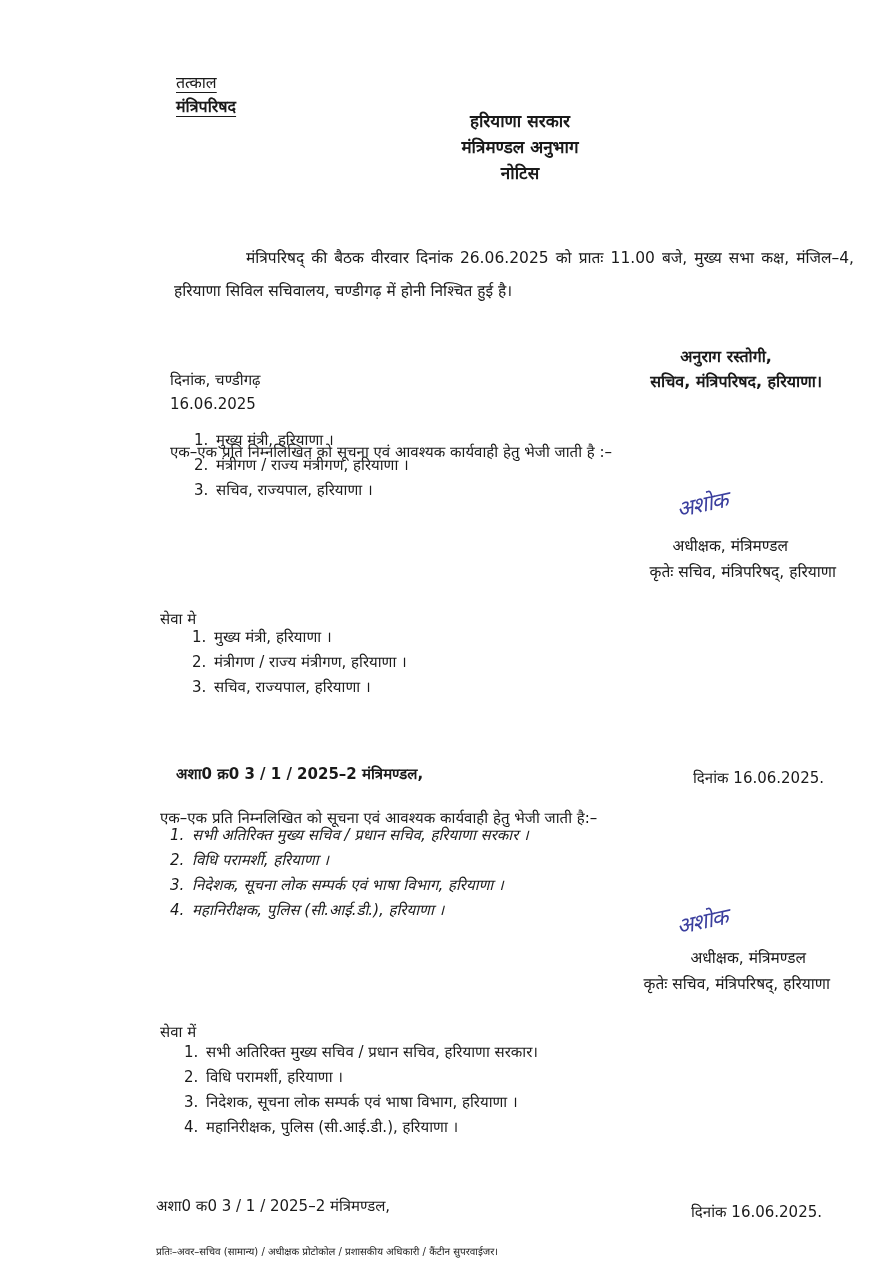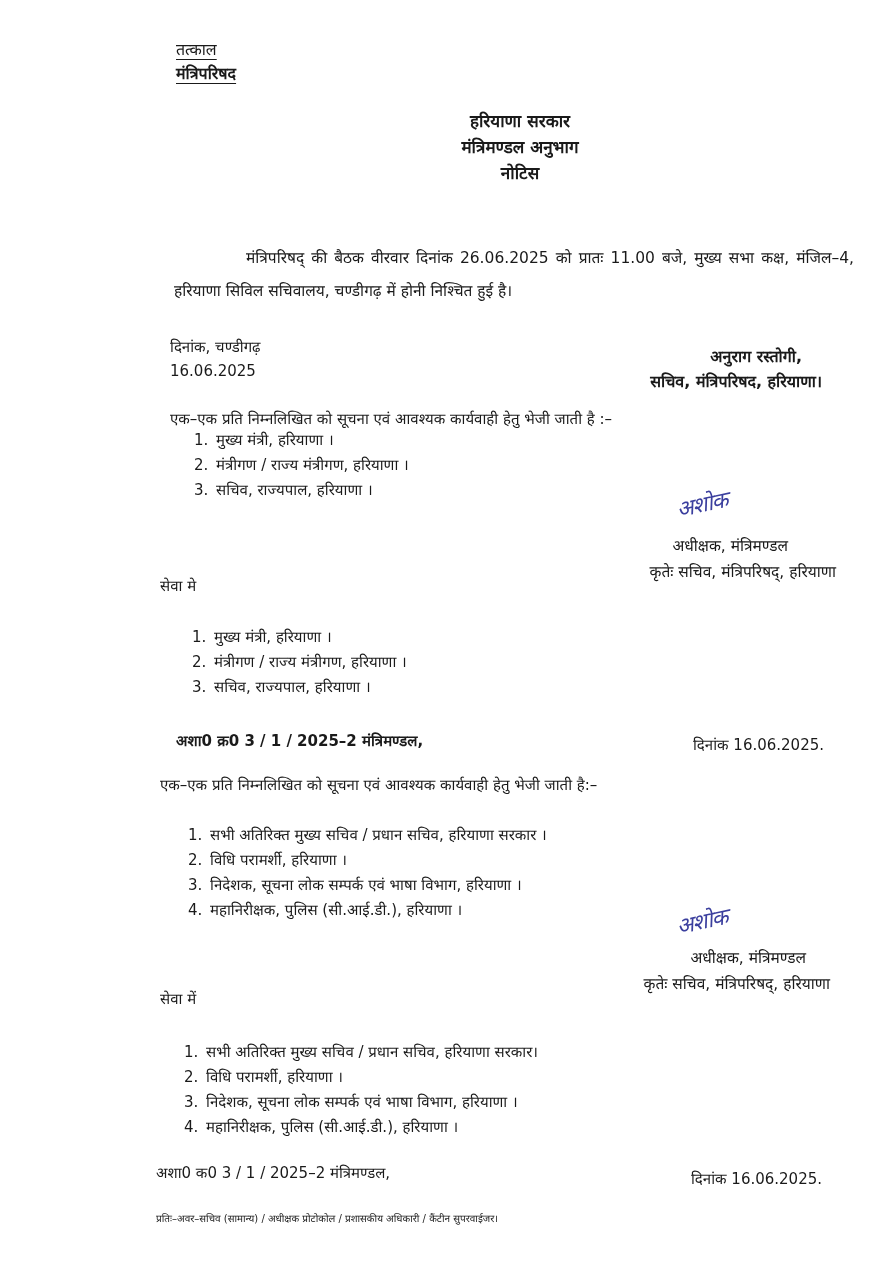--- a/index.html
+++ b/index.html
@@ -1,21 +1,21 @@
 <!DOCTYPE html>
 <html><head>
 <meta charset="utf-8">
 <style>
   html, body { margin: 0; padding: 0; background: #ffffff; }
   body {
     width: 892px; height: 1280px; position: relative; overflow: hidden;
     font-family: "DejaVu Sans", "Liberation Sans", sans-serif;
     color: #1a1a1a;
   }
-  .abs { position: absolute; white-space: nowrap; }
+  .abs { position: absolute; white-space: nowrap; margin-top: 33px; }
   .t16 { font-size: 16px; }
   .t15 { font-size: 15px; }
   .bold { font-weight: bold; font-family: Liberation Serif, serif; }
   .u { text-decoration: underline; text-underline-offset: 4px; }
 
   .head-block { position: absolute; left: 420px; top: 108px; width: 200px; text-align: center; font-weight: bold; font-size: 17px; line-height: 26px; }
 
   .para { position: absolute; left: 174px; top: 242px; width: 680px; font-size: 15.5px; line-height: 33px; text-align: justify; }
   .para .indent { display: inline-block; width: 72px; }
 
@@ -43,21 +43,21 @@
   <div>मंत्रिमण्डल अनुभाग</div>
   <div>नोटिस</div>
 </div>
 
 <div class="para"><span class="indent"></span><span>मंत्रिपरिषद् की बैठक वीरवार दिनांक 26.06.2025 को प्रातः 11.00 बजे, मुख्य सभा कक्ष, मंजिल–4, हरियाणा सिविल सचिवालय, चण्डीगढ़ में होनी निश्चित हुई है।</span></div>
 
 <div class="abs t15" style="left:170px; top:336px;">दिनांक, चण्डीगढ़</div>
 <div class="abs t15" style="left:170px; top:362px;">16.06.2025</div>
 
 <div class="sig-right" style="right:70px; top:344px;">
-  <div style="padding-right:20px;">अनुराग रस्तोगी,</div>
+  <div style="padding-right:20px;text-align:center;">अनुराग रस्तोगी,</div>
   <div>सचिव, मंत्रिपरिषद, हरियाणा।</div>
 </div>
 
 <div class="abs t15" style="left:170px; top:408px;">एक–एक प्रति निम्नलिखित को सूचना एवं आवश्यक कार्यवाही हेतु भेजी जाती है :–</div>
 <div class="list" style="left:194px; top:428px;">
   <div class="item"><span class="num">1.</span><span>मुख्य मंत्री, हरियाणा ।</span></div>
   <div class="item"><span class="num">2.</span><span>मंत्रीगण / राज्य मंत्रीगण, हरियाणा ।</span></div>
   <div class="item"><span class="num">3.</span><span>सचिव, राज्यपाल, हरियाणा ।</span></div>
 </div>
 
@@ -69,21 +69,21 @@
 <div class="list" style="left:192px; top:625px;">
   <div class="item"><span class="num">1.</span><span>मुख्य मंत्री, हरियाणा ।</span></div>
   <div class="item"><span class="num">2.</span><span>मंत्रीगण / राज्य मंत्रीगण, हरियाणा ।</span></div>
   <div class="item"><span class="num">3.</span><span>सचिव, राज्यपाल, हरियाणा ।</span></div>
 </div>
 
 <div class="abs t15" style="left:176px; top:730px;font-weight:bold;">अशा0 क्र0 3 / 1 / 2025–2 मंत्रिमण्डल,</div>
 <div class="abs t15" style="right:68px; top:734px;">दिनांक 16.06.2025.</div>
 
 <div class="abs t15" style="left:160px; top:774px;">एक–एक प्रति निम्नलिखित को सूचना एवं आवश्यक कार्यवाही हेतु भेजी जाती है:–</div>
-<div class="list" style="left:188px; top:823px;">
+<div class="list" style="left:170px; top:823px;font-style:italic;">
   <div class="item"><span class="num">1.</span><span>सभी अतिरिक्त मुख्य सचिव / प्रधान सचिव, हरियाणा सरकार ।</span></div>
   <div class="item"><span class="num">2.</span><span>विधि परामर्शी, हरियाणा ।</span></div>
   <div class="item"><span class="num">3.</span><span>निदेशक, सूचना लोक सम्पर्क एवं भाषा विभाग, हरियाणा ।</span></div>
   <div class="item"><span class="num">4.</span><span>महानिरीक्षक, पुलिस (सी.आई.डी.), हरियाणा ।</span></div>
 </div>
 
 <div class="signature" style="left:676px; top:905px;">अशोक</div>
 <div class="sig-title" style="right:86px; top:946px;">अधीक्षक, मंत्रिमण्डल</div>
 <div class="sig-title" style="right:62px; top:972px;">कृतेः सचिव, मंत्रिपरिषद्, हरियाणा</div>
 

